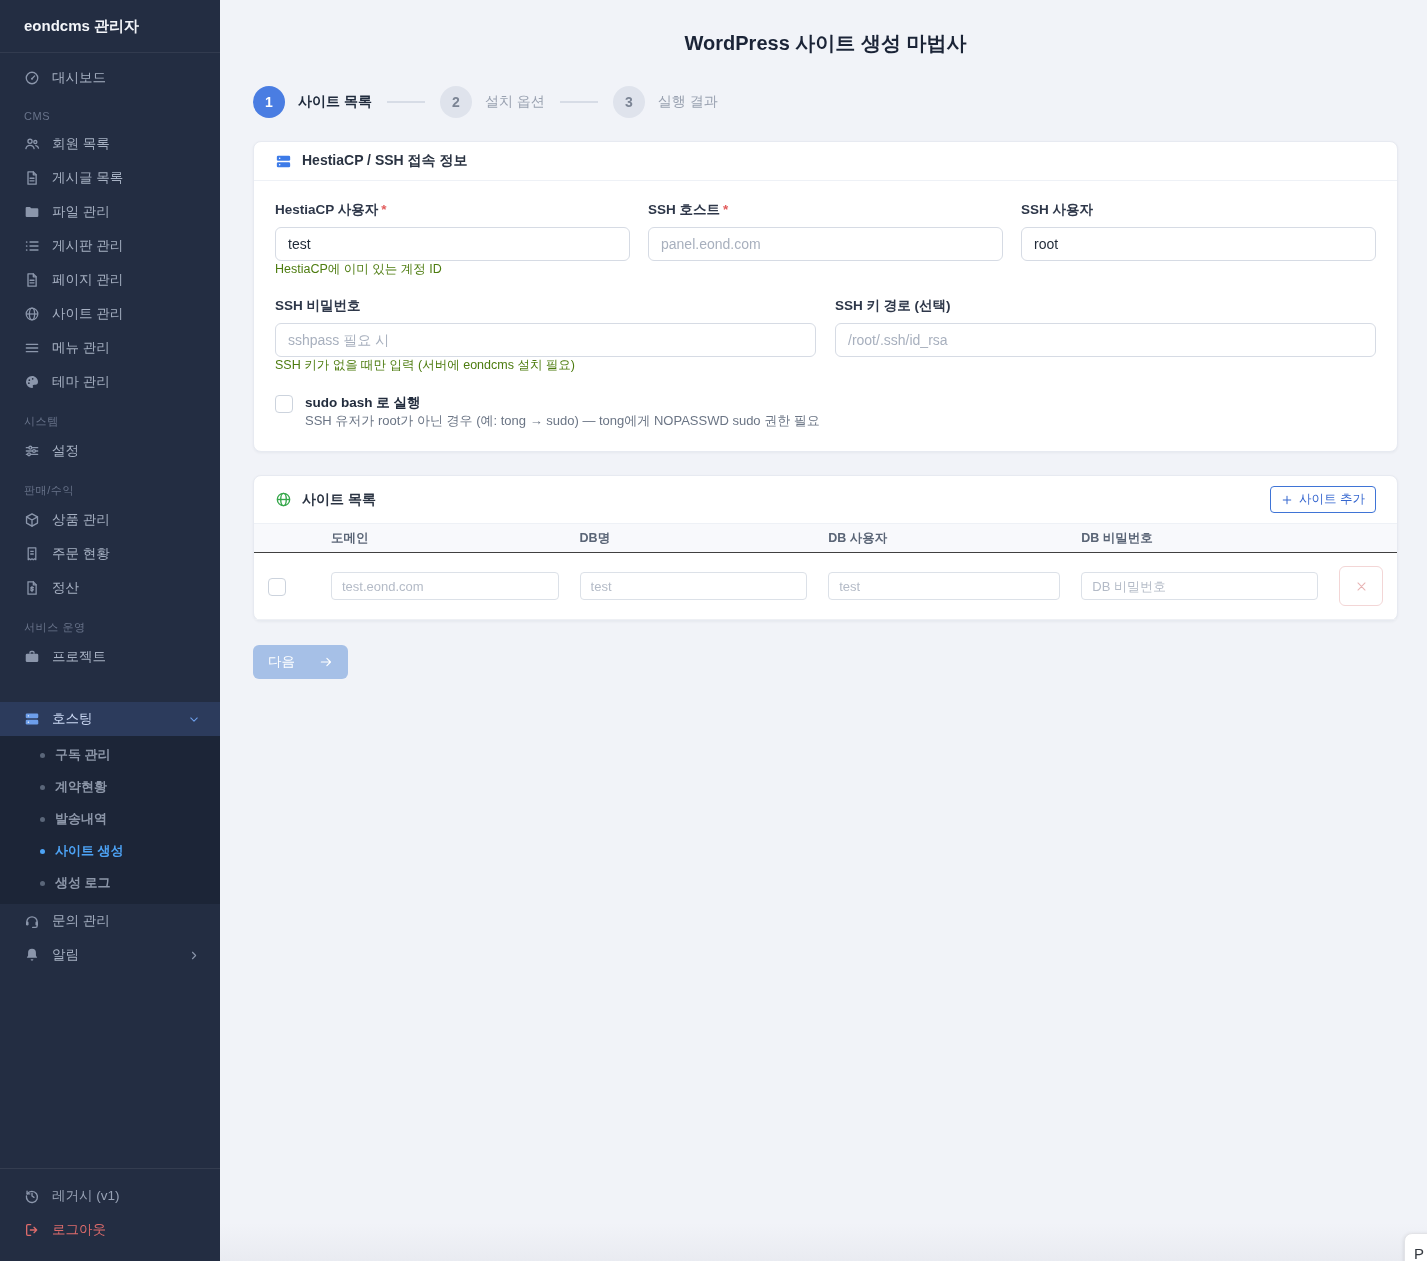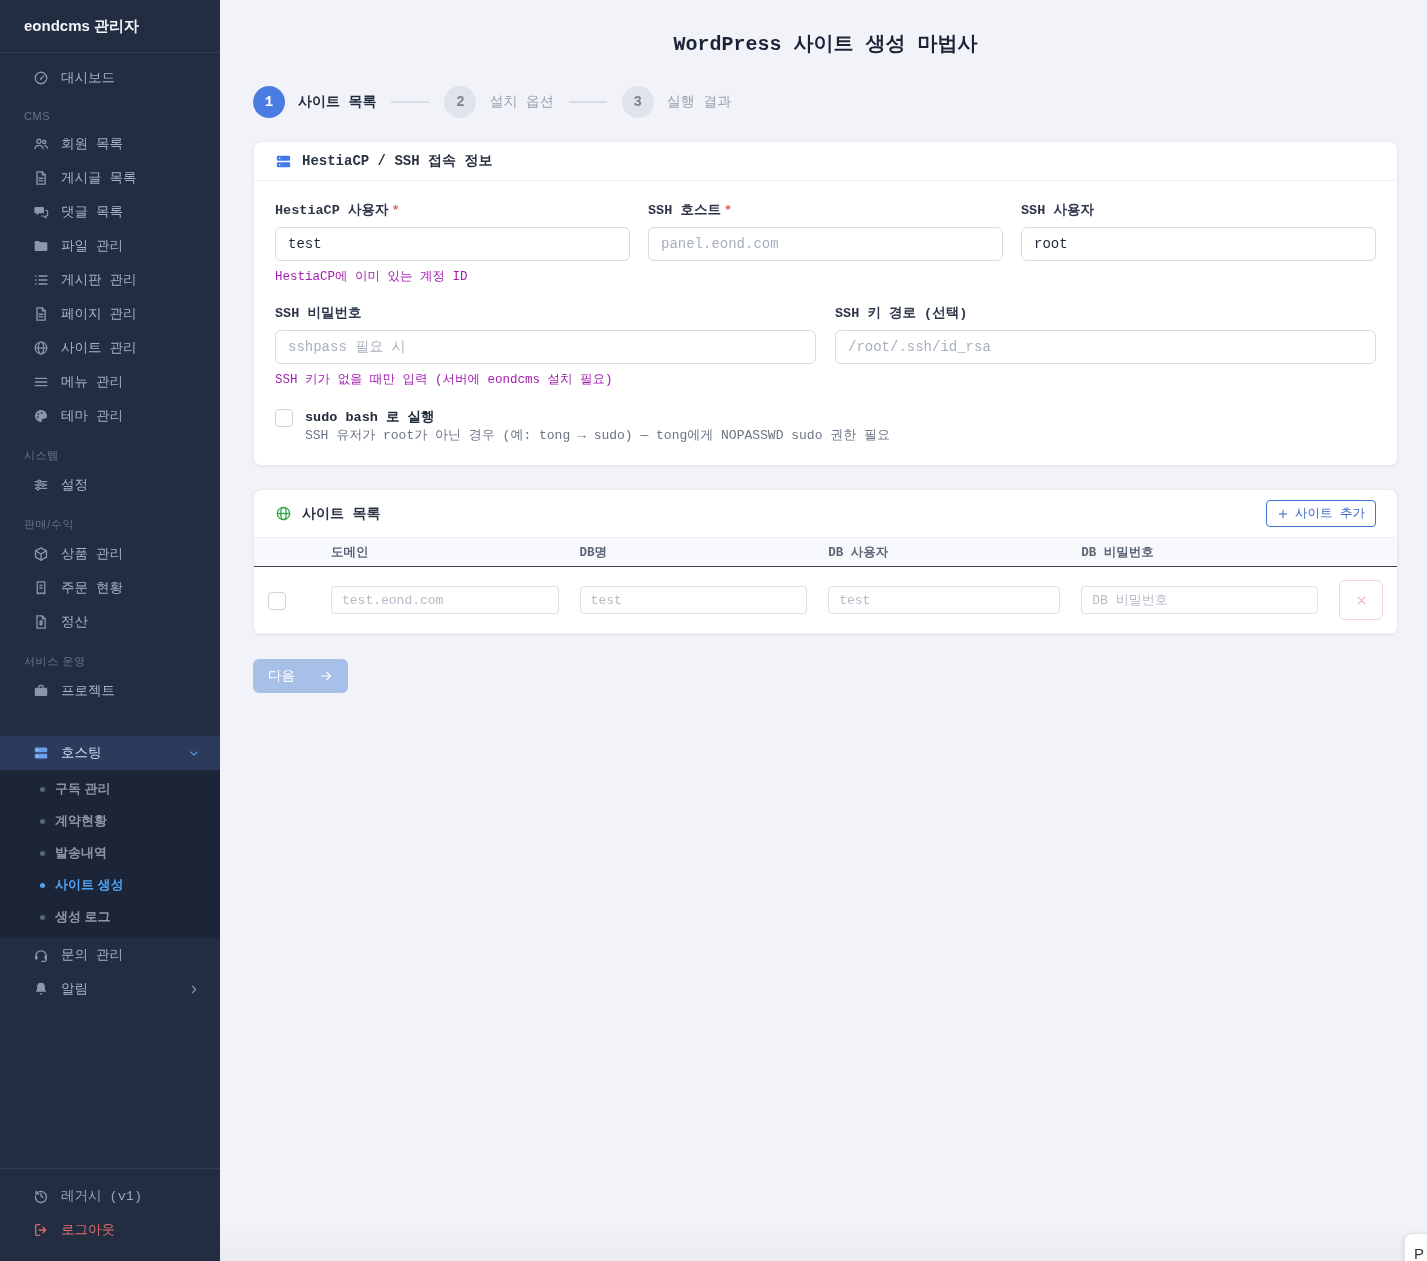--- a/index.html
+++ b/index.html
@@ -18,22 +18,22 @@
   }
   .brand {
     padding:17px 24px 16px; font-size:15px; font-weight:bold; color:#f3f5f9;
     border-bottom:1px solid rgba(255,255,255,.07);
   }
   .nav { flex:1 1 auto; padding-top:8px; overflow:hidden; display:flex; flex-direction:column; }
   .section-label {
     margin:15px 24px 5px; font-size:11px; letter-spacing:.6px; color:#68738a;
   }
   .nav-item {
-    display:flex; align-items:center; gap:12px; padding:8px 18px 8px 33px;
-    font-size:13.5px; color:#a7b1c3; cursor:pointer; position:relative;font-family:Liberation Mono, monospace;
+    display:flex; align-items:center; gap:12px; padding:8px 18px 8px 24px;
+    font-size:13.5px; color:#a7b1c3; cursor:pointer; position:relative;
   }
   .nav-item .icon { width:16px; height:16px; color:#8b96ab; flex:0 0 16px; }
   .icon svg { width:100%; height:100%; display:block; }
   .nav-item .grow { flex:1; }
   .nav-item .chev { width:13px; height:13px; color:#8b96ab; }
   .nav-item.active-parent {
     background:#2c3b5c; color:#ccd9f4;margin-top:28px;
   }
   .nav-item.active-parent .icon { color:#6d9eea; }
   .submenu { background:rgba(9,14,24,.25); padding:3px 0 5px;font-weight:bold; }
@@ -45,21 +45,21 @@
   .sub-item.active { color:#4da3f5; }
   .sub-item.active .dot { background:#4da3f5; }
   .side-spacer { flex:1 1 auto; }
   .side-footer { border-top:1px solid rgba(255,255,255,.08); padding:10px 0 14px; }
   .side-footer .nav-item { color:#98a2b5;align-items:center; }
   .side-footer .logout { color:#dd6b6b; }
   .side-footer .logout .icon { color:#dd6b6b; }
 
   
   .main { flex:1; padding:0 29px 4px 33px; position:relative;
-    background:linear-gradient(#f1f3f8 0%, #f1f3f8 97%, #e9ebf1 100%);font-family:Liberation Mono, monospace; }
+    background:linear-gradient(#f1f3f8 0%, #f1f3f8 97%, #e9ebf1 100%); }
   .page-title {
     margin:30px 0 0; text-align:center; font-size:20px; font-weight:bold; color:#1b2437;
   }
   .steps { display:flex; align-items:center; margin-top:29px; }
   .step { display:flex; align-items:center; gap:13px; }
   .step-circle {
     width:32px; height:32px; border-radius:50%; display:flex; align-items:center; justify-content:center;
     font-size:14px; font-weight:600; background:#dfe3ec; color:#7b8494;
   }
   .step.current .step-circle { background:#4a7de2; color:#fff; }
@@ -84,21 +84,21 @@
   .grid3 { display:grid; grid-template-columns:1fr 1fr 1fr; column-gap:18px; }
   .grid2 { display:grid; grid-template-columns:1fr 1fr; column-gap:19px; margin-top:19px; }
   .field-label { display:block; font-size:13.5px; font-weight:600; color:#2e3749; margin-bottom:8px; }
   .req { color:#e25c5c; margin-left:3px; font-weight:600; }
   .text-input {
     width:100%; height:34px; border:1px solid #d6dbe4; border-radius:6px;
     padding:0 12px; font-size:14px; color:#1f2937; background:#fff; outline:none;
     font-family:inherit;
   }
   .text-input::placeholder { color:#a8b0be; }
-  .help { font-size:12.5px; color:#a21caf; margin-top:7px; }
+  .help { font-size:12.5px; color:#4d7c0f; }
 
   .checkbox-row { margin-top:20px; display:flex; align-items:flex-start; gap:12px; }
   .checkbox {
     width:18px; height:18px; border:1px solid #ccd3dd; border-radius:4px; background:#fff;
     flex:0 0 18px; margin-top:1px; cursor:pointer;
   }
   .cb-label { font-size:13.5px; font-weight:bold; color:#222c3d; }
   .cb-help { font-size:13px; color:#6b7585; }
 
   .add-site-btn {
@@ -176,29 +176,20 @@
     </div>
     <div class="nav-item">
       <span class="icon">
           <svg viewBox="0 0 24 24" fill="none" stroke="currentColor" stroke-width="2" stroke-linecap="round" stroke-linejoin="round">
             <path d="M6 2.8h8l4.2 4.4v14H6z"></path>
             <path d="M14 2.8V7.2h4.2"></path>
             <path d="M9 12.4h6M9 16.2h6"></path>
           </svg>
         </span>
       <span>게시글 목록</span>
-    </div>
-    <div class="nav-item">
-      <span class="icon">
-          <svg viewBox="0 0 24 24">
-            <path d="M4 4.5h10.5a2 2 0 0 1 2 2v5.5a2 2 0 0 1-2 2H9.5l-4 3v-3H4a2 2 0 0 1-2-2V6.5a2 2 0 0 1 2-2z" fill="currentColor"></path>
-            <path d="M18.5 9.5h1.5a2 2 0 0 1 2 2v4.5a2 2 0 0 1-2 2h-.8v2.8l-3.6-2.8h-3.1" fill="none" stroke="currentColor" stroke-width="1.7"></path>
-          </svg>
-        </span>
-      <span>댓글 목록</span>
     </div>
     <div class="nav-item">
       <span class="icon">
           <svg viewBox="0 0 24 24">
             <path d="M2.5 6A1.6 1.6 0 0 1 4.1 4.4h4.8l2 2.1h9A1.6 1.6 0 0 1 21.5 8.1V18a1.6 1.6 0 0 1-1.6 1.6H4.1A1.6 1.6 0 0 1 2.5 18z" fill="currentColor"></path>
           </svg>
         </span>
       <span>파일 관리</span>
     </div>
     <div class="nav-item">

